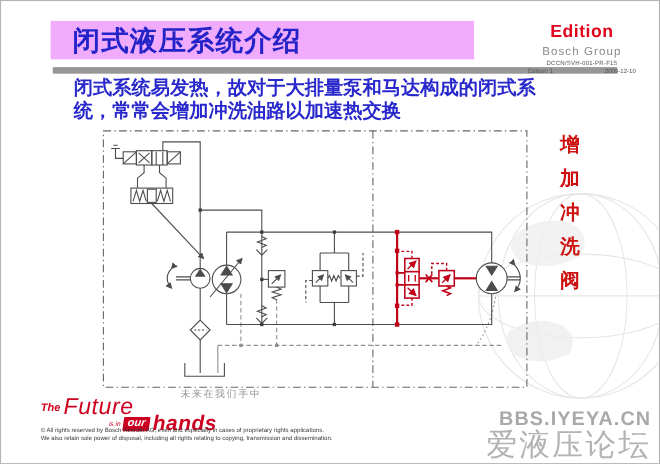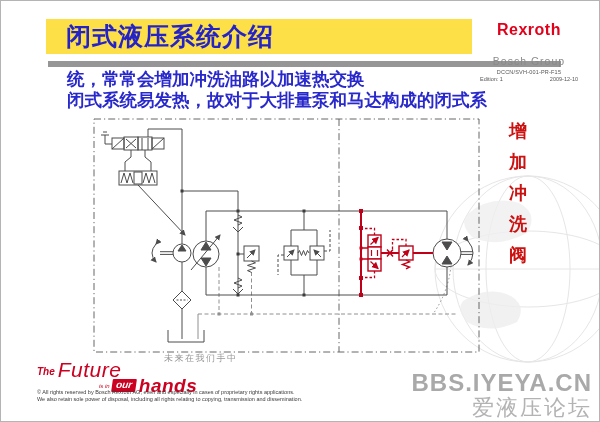--- a/index.html
+++ b/index.html
@@ -3,33 +3,33 @@
 <meta charset="utf-8">
 <style>
   html,body{margin:0;padding:0;background:#ffffff;}
   .slide{
     position:relative;width:600px;height:422px;overflow:hidden;
     background:#ffffff;border:1px solid #b4b4b4;box-sizing:border-box;
     font-family:"Liberation Sans",sans-serif;
   }
   
   .titlebar{
-    position:absolute;left:45px;top:18px;width:426px;height:35px;
-    background:#fde047;display:flex;align-items:center;
+    position:absolute;left:45px;top:18px;width:385px;height:35px;
+    background:#f0abfc;display:flex;align-items:center;
   }
   .titlebar .t{
     padding-left:20px;font-size:25px;font-weight:bold;color:#2323c8;
     letter-spacing:1px;white-space:nowrap;
   }
   .title-underline{
     position:absolute;left:47px;top:60px;width:513px;height:6px;background:#969696;
   }
   .brand{position:absolute;left:473px;top:21px;width:110px;text-align:center;line-height:1;}
   .brand .rx{font-size:16px;font-weight:bold;color:#e2001a;letter-spacing:.5px;}
-  .brand .bg{font-size:10.5px;color:#8a8a8a;letter-spacing:1px;margin-top:18px;}
+  .brand .bg{font-size:10.5px;color:#8a8a8a;letter-spacing:1px;margin-top:4px;}
   .brand .dn{font-size:5.5px;color:#555;margin-top:3px;letter-spacing:.2px;}
   .brand .ed{font-size:5.5px;color:#555;margin-top:2px;display:flex;justify-content:space-between;padding:0 6px;}
   
   .bodytext{position:absolute;left:66px;top:68px;line-height:21px;
     font-size:17.5px;font-weight:bold;color:#2828cc;white-space:nowrap;}
   
   .schematic{position:absolute;left:0;top:0;pointer-events:none;}
   
   .flush-note{
     position:absolute;left:508px;top:121px;display:flex;flex-direction:column;gap:13px;
@@ -41,22 +41,22 @@
   .slogan .r1{display:flex;align-items:flex-end;}
   .slogan .the{font-size:10px;font-weight:bold;margin-right:3px;margin-bottom:3px;}
   .slogan .future{font-size:21px;font-weight:normal;letter-spacing:.5px;}
   .slogan .r2{display:flex;align-items:center;margin-left:62px;margin-top:-4px;}
   .slogan .isin{font-size:6px;margin-right:2px;}
   .slogan .our{background:#cc0020;color:#fff;font-size:10px;font-weight:bold;
     padding:1px 4px 2px 4px;transform:skewX(-8deg);border-radius:1px;}
   .slogan .hands{font-size:19px;font-weight:bold;margin-left:3px;letter-spacing:.5px;}
   .copyright{position:absolute;left:36px;top:388px;font-size:5.5px;color:#3a3a3a;line-height:6.5px;white-space:nowrap;}
   .forum-mark{position:absolute;right:7px;top:370px;text-align:right;line-height:1;}
-  .forum-mark .s1{font-size:24px;color:#a9a9a9;letter-spacing:1px;font-weight:bold;}
-  .forum-mark .s2{font-size:22px;color:#b3b3b3;letter-spacing:2px;margin-top:2px;}
+  .forum-mark .s1{font-size:18px;color:#a9a9a9;letter-spacing:1px;font-weight:bold;}
+  .forum-mark .s2{font-size:28px;color:#b3b3b3;letter-spacing:2px;margin-top:2px;}
 </style>
 </head>
 <body>
 
 <div class="slide">
 
   <svg class="schematic" width="600" height="422" viewBox="0 0 600 422">
     <defs>
       <marker id="ah" markerWidth="7" markerHeight="7" refX="5" refY="3" orient="auto">
         <path d="M0,0 L6,3 L0,6 z" fill="#4c4c4c"></path>
@@ -220,32 +220,32 @@
       </g>
     </g>
   </svg>
 
   <div class="titlebar">
     <span class="t">闭式液压系统介绍</span>
   </div>
   <div class="title-underline"></div>
 
   <div class="brand">
-    <div class="rx">Rexroth</div>
+    <div class="rx">Edition</div>
     <div class="bg">Bosch Group</div>
     <div class="dn">DCCN/SVH-001-PR-F15</div>
     <div class="ed">
       <span>Edition: 1</span>
       <span>2009-12-10</span>
     </div>
   </div>
 
   <div class="bodytext">
+    <div>闭式系统易发热，故对于大排量泵和马达构成的闭式系</div>
     <div>统，常常会增加冲洗油路以加速热交换</div>
-    <div>闭式系统易发热，故对于大排量泵和马达构成的闭式系</div>
   </div>
 
   <div class="flush-note">
     <span>增</span>
     <span>加</span>
     <span>冲</span>
     <span>洗</span>
     <span>阀</span>
   </div>
 

